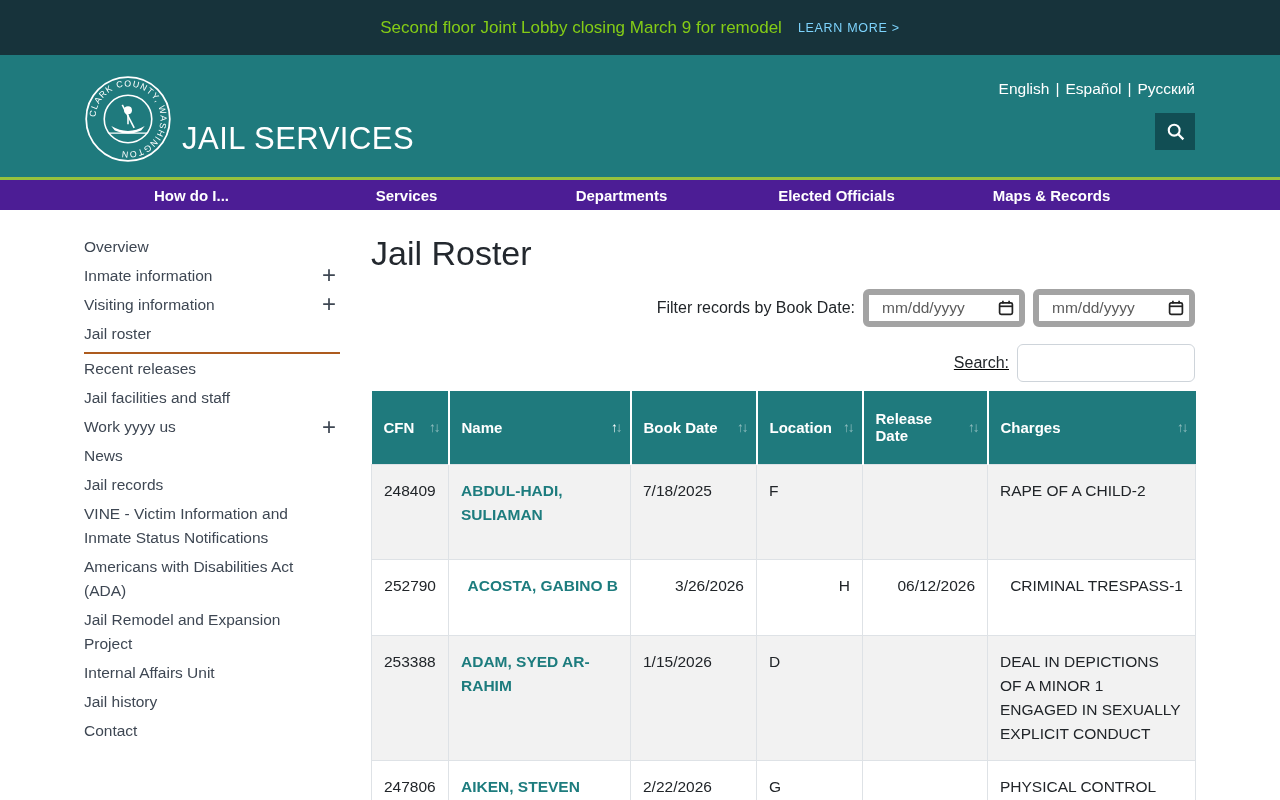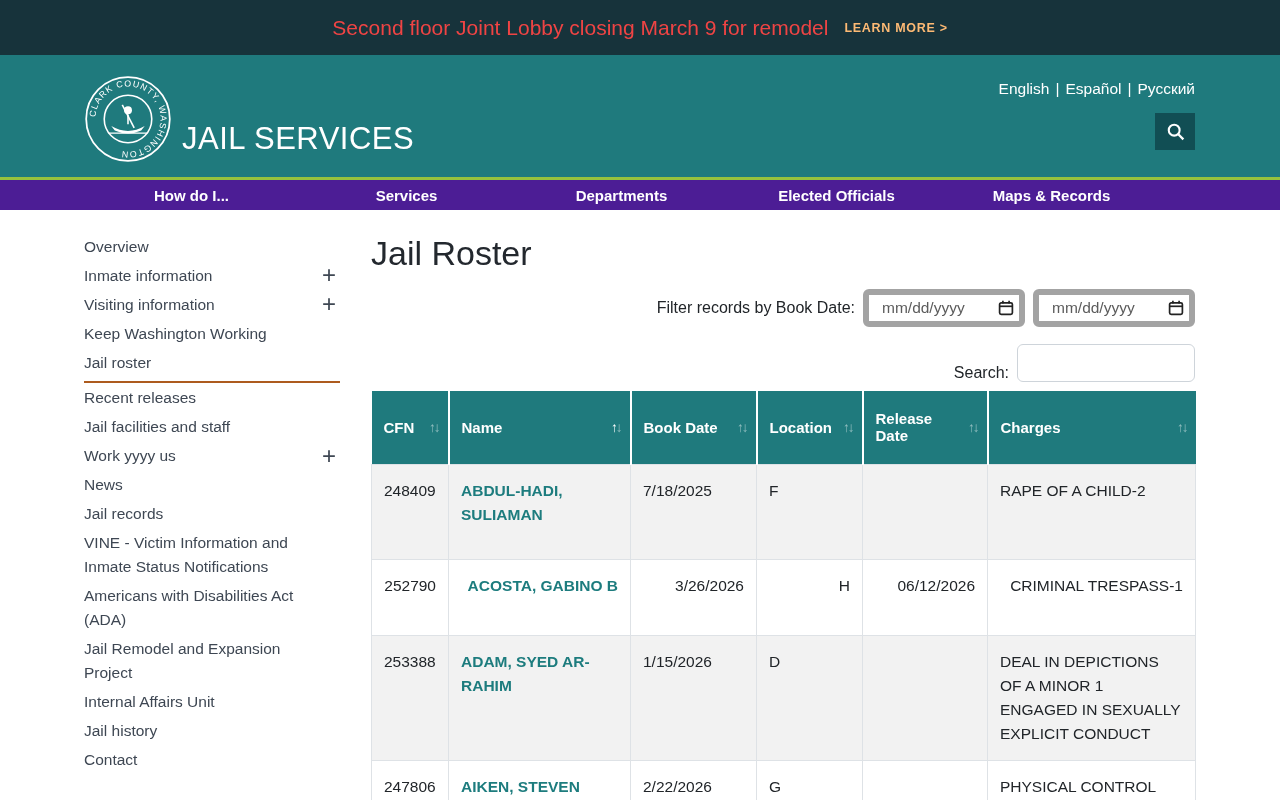--- a/index.html
+++ b/index.html
@@ -4,22 +4,22 @@
 <style>
   * { margin:0; padding:0; box-sizing:border-box; }
   html,body { background:#e9e9e9; }
   #app {
     width:1280px; height:800px; position:relative; overflow:hidden;
     background:#fff; font-family:"Liberation Sans", sans-serif;
     margin:0 auto;
   }
   
   .banner { height:55px; background:#17333B; display:flex; align-items:center; justify-content:center; gap:16px; }
-  .banner-text { color:#ef4444; font-size:21px; }
-  .banner-link { color:#fdba74; font-size:12.5px; font-weight:bold; letter-spacing:.7px; cursor:pointer; }
+  .banner-text { color:#84cc16; font-size:17px; }
+  .banner-link { color:#7dd3fc; font-size:12.5px; font-weight:normal; letter-spacing:.7px; cursor:pointer; }
   
   .header { height:122px; background:#1F7A7D; position:relative; }
   .logo { position:absolute; left:84px; top:20px; width:88px; height:88px; cursor:pointer; }
   .site-title { position:absolute; left:182px; top:66px; font-size:31px; letter-spacing:.5px; color:#fff; font-weight:400;text-align:center; }
   .langs { position:absolute; right:85px; top:25px; color:#fff; font-size:15.5px; }
   .langs span.lang { cursor:pointer; }
   .langs .sep { margin:0 6px; }
   .searchbar { position:absolute; right:85px; top:58px; width:255px; height:37px; display:flex; }
   .header-search { flex:1; min-width:0; border:none; outline:none; padding:0 12px; font-size:15px; color:#333;margin-top:40px; }
   .header-search::placeholder { color:#6f6f6f; }
@@ -36,21 +36,21 @@
   .sidebar li .plus { position:absolute; right:4px; top:1px; font-size:24px; font-weight:300; line-height:26px; color:#3E4753; cursor:pointer; }
   .sidebar li.active { border-bottom:2px solid #AD5B1E; padding-bottom:6px; margin-bottom:1px; }
   .main { position:absolute; left:371px; top:24px; width:824px; }
   .page-title { font-size:34px; font-weight:400; color:#23282E; }
   .filter-row { margin-top:16px; display:flex; justify-content:flex-end; align-items:center; gap:8px; }
   .filter-label, .search-label { font-size:16px; color:#212529; white-space:nowrap; }
   .date-wrap { position:relative; width:162px; height:38px; }
   .date-input { width:100%; height:100%; border:6px solid #a3a3a3; border-radius:6px; padding:0 34px 0 13px; font-size:15.5px; color:#444; outline:none; }
   .date-input::placeholder { color:#5c5c5c; }
   .cal-icon { position:absolute; right:11px; top:11px; pointer-events:none; }
-  .search-row { margin-top:17px; display:flex; justify-content:flex-end; align-items:flex-end; gap:8px; }
+  .search-row { margin-top:17px; display:flex; justify-content:flex-end; align-items:center; gap:8px;text-decoration:underline; }
   .roster-search { width:178px; height:38px; border:1px solid #ced4da; border-radius:6px; outline:none; padding:0 10px; font-size:15.5px; color:#333; }
   
   table { margin-top:9px; width:824px; border-collapse:collapse; table-layout:fixed; }
   th { background:#1F7A7D; color:#fff; font-size:15px; height:73px; padding:0 9px 0 12px; border-right:2.5px solid #fff; vertical-align:middle; text-align:left; cursor:pointer; }
   th:last-child { border-right:none; }
   .th-flex { display:flex; justify-content:space-between; align-items:center; gap:6px; }
   .sort { font-size:13.5px; color:rgba(255,255,255,.5); letter-spacing:-2px; white-space:nowrap; flex:none; }
   .sort .on { color:#fff; }
   td { border:1px solid #dee2e6; vertical-align:top; padding:14px 12px; font-size:15.5px; color:#212529; line-height:24px; background:#fff; }
   tr.stripe td { background:#F2F2F2; }
@@ -110,21 +110,20 @@
       <div class="nav-item">Maps &amp; Records</div>
     </div>
   </div>
 
   <div class="content">
 
     <ul class="sidebar">
       <li><span>Overview</span></li>
       <li><span>Inmate information</span><span class="plus">+</span></li>
       <li><span>Visiting information</span><span class="plus">+</span></li>
-      <li><span>Keep Washington Working</span></li>
       <li class="active"><span>Jail roster</span></li>
       <li><span>Recent releases</span></li>
       <li><span>Jail facilities and staff</span></li>
       <li><span>Work yyyy us</span><span class="plus">+</span></li>
       <li><span>News</span></li>
       <li><span>Jail records</span></li>
       <li><span>VINE - Victim Information and Inmate Status Notifications</span></li>
       <li><span>Americans with Disabilities Act (ADA)</span></li>
       <li><span>Jail Remodel and Expansion Project</span></li>
       <li><span>Internal Affairs Unit</span></li>

